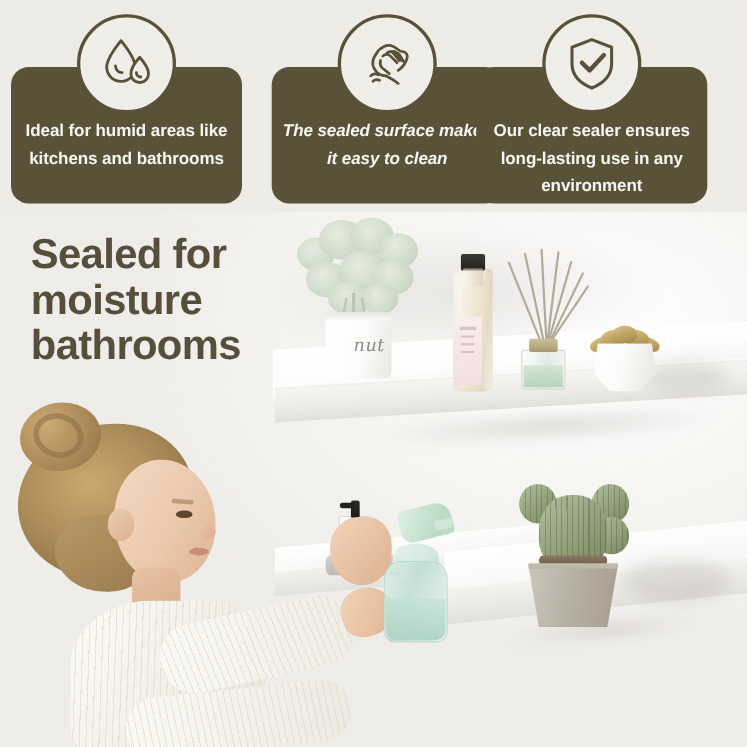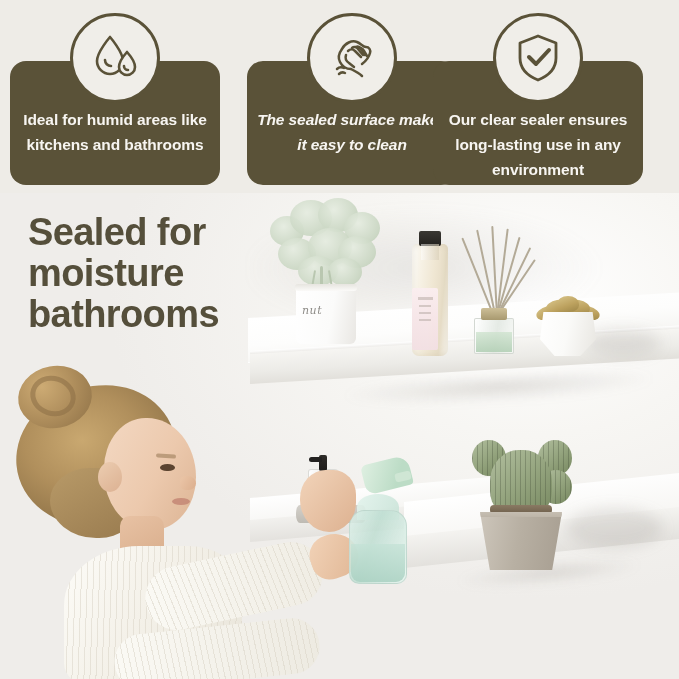--- a/index.html
+++ b/index.html
@@ -55,22 +55,22 @@
   }
 
   
   
   .plant-pot {
     position:absolute; left:296px; top:284px; width:60px; height:60px;
     background:linear-gradient(100deg,#ffffff 0%,#fbfbfa 58%,#e9e7e3 100%);
     border-radius:4px 4px 6px 6px;
   }
   .plant-pot .script {
-    position:absolute; left:6px; top:20px; width:48px; text-align:left;
-    font-family:"DejaVu Serif", serif; font-style:italic; font-size:11px;
+    position:absolute; left:6px; top:20px; width:48px; text-align:right;
+    font-family:"DejaVu Serif", serif; font-style:italic; font-size:16px;
     color:#4a4740; opacity:.62; letter-spacing:.5px;
   }
   .plant-pot .rim {
     position:absolute; left:-1px; top:0; width:62px; height:7px;
     background:linear-gradient(180deg,#e7e5e0,#fbfaf8); border-radius:3px;
   }
   .foliage { position:absolute; left:264px; top:198px; width:126px; height:98px; }
   .foliage i {
     position:absolute; display:block; border-radius:50%;
     background:radial-gradient(circle at 40% 35%, #e5ece0, #c9d6c2 70%, #b7c7ae 100%);

